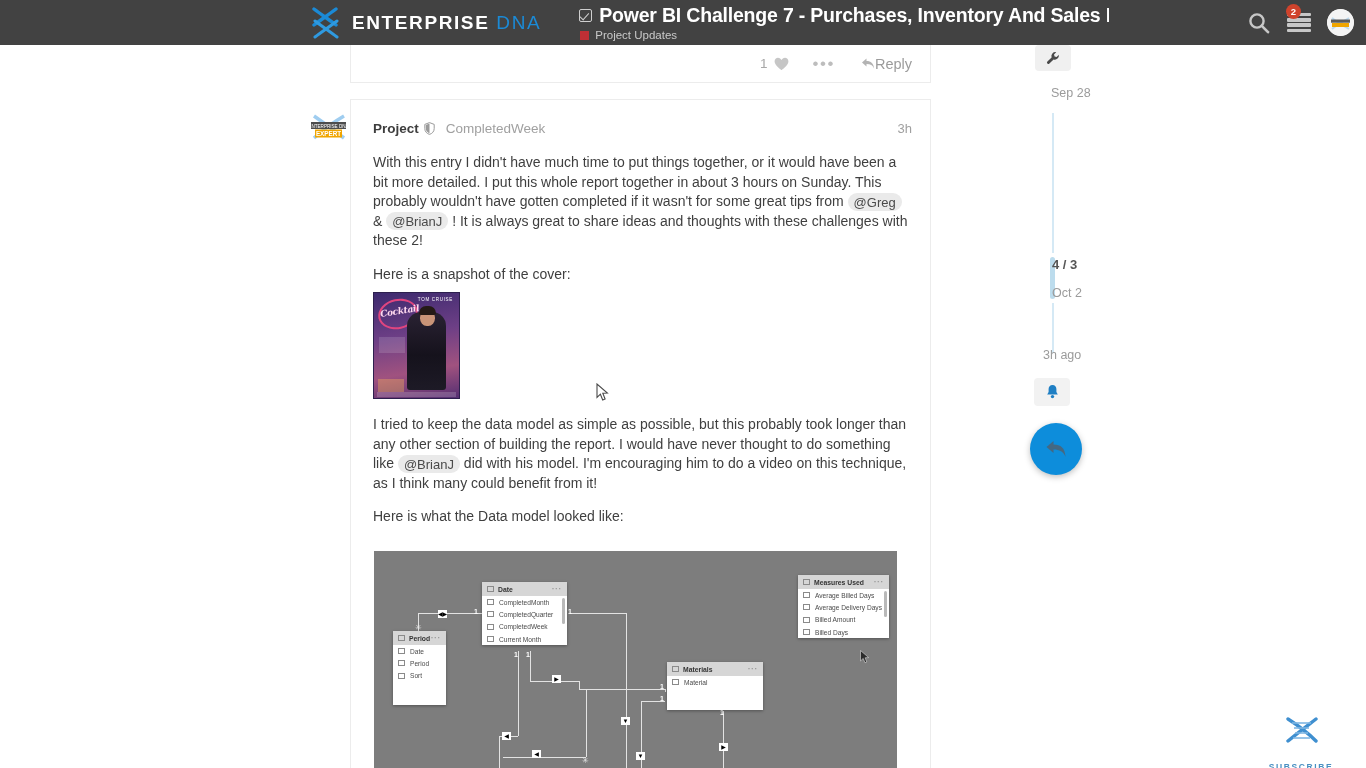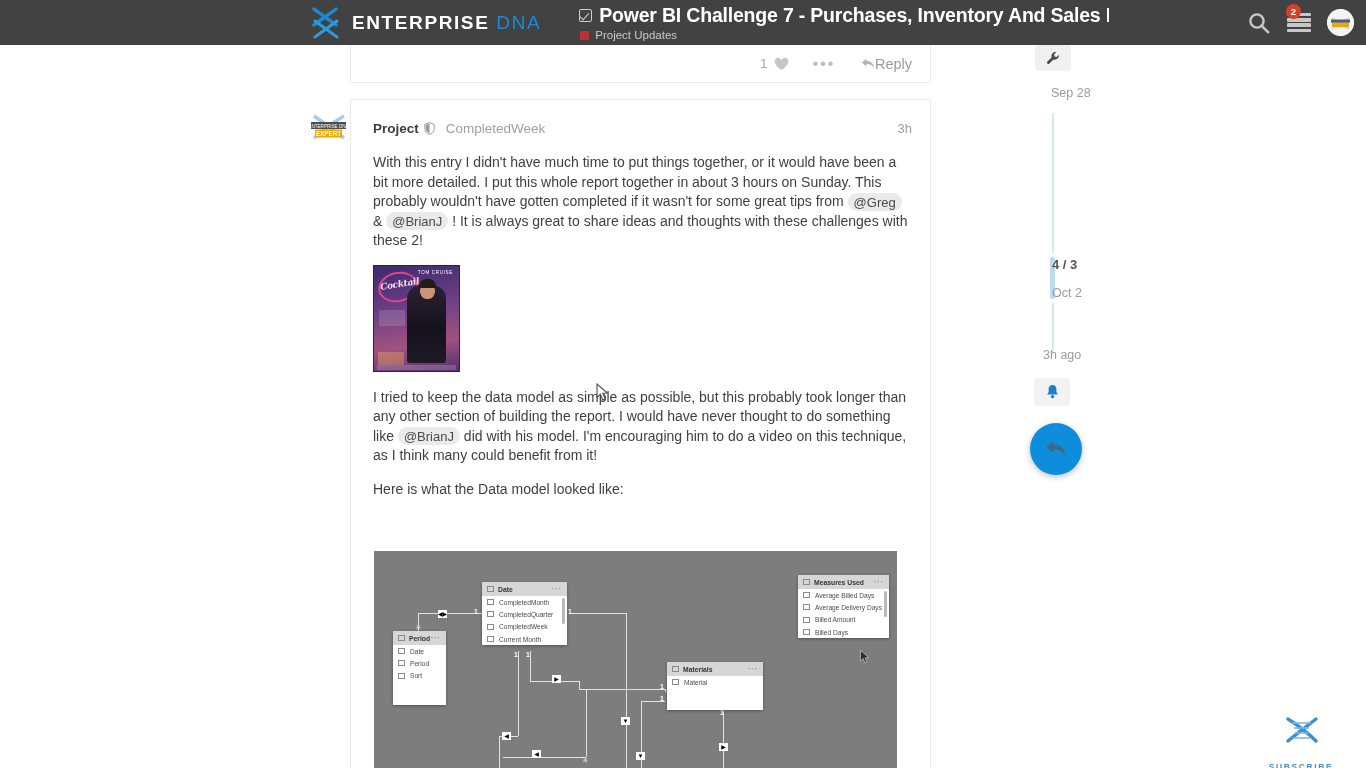--- a/index.html
+++ b/index.html
@@ -354,20 +354,21 @@
     </div>
     <div class="post-time">3h</div>
 
     <div class="post-body">
 
 
       <div class="para">
         <span>With this entry I didn't have much time to put things together, or it would have been a bit more detailed. I put this whole report together in about 3 hours on Sunday. This probably wouldn't have gotten completed if it wasn't for some great tips from </span><span class="mention">@Greg</span><span> &amp; </span><span class="mention">@BrianJ</span><span> ! It is always great to share ideas and thoughts with these challenges with these 2!</span>
       </div>
 
+      <div class="para tight">Here is a snapshot of the cover:</div>
 
       <div class="poster">
         <div class="p-ring"></div>
         <div class="p-script">Cocktail</div>
         <div class="p-name">TOM CRUISE</div>
         <div class="p-quote"></div>
         <div class="p-figure"></div>
         <div class="p-face"></div>
         <div class="p-hair"></div>
         <div class="p-bar"></div>

